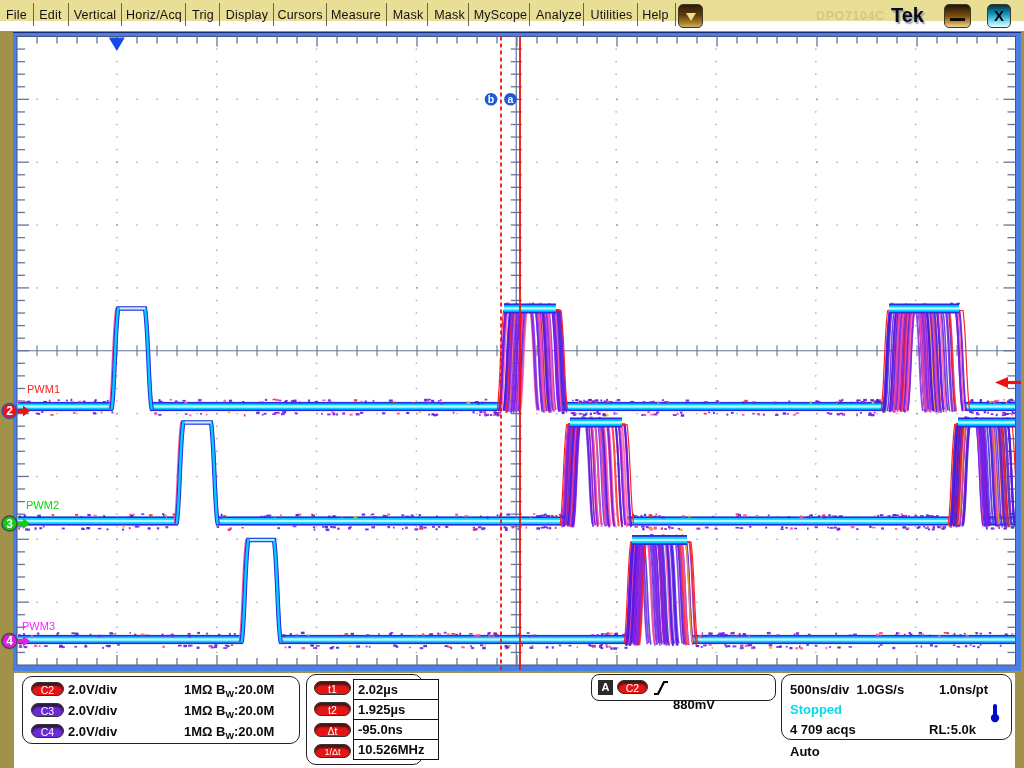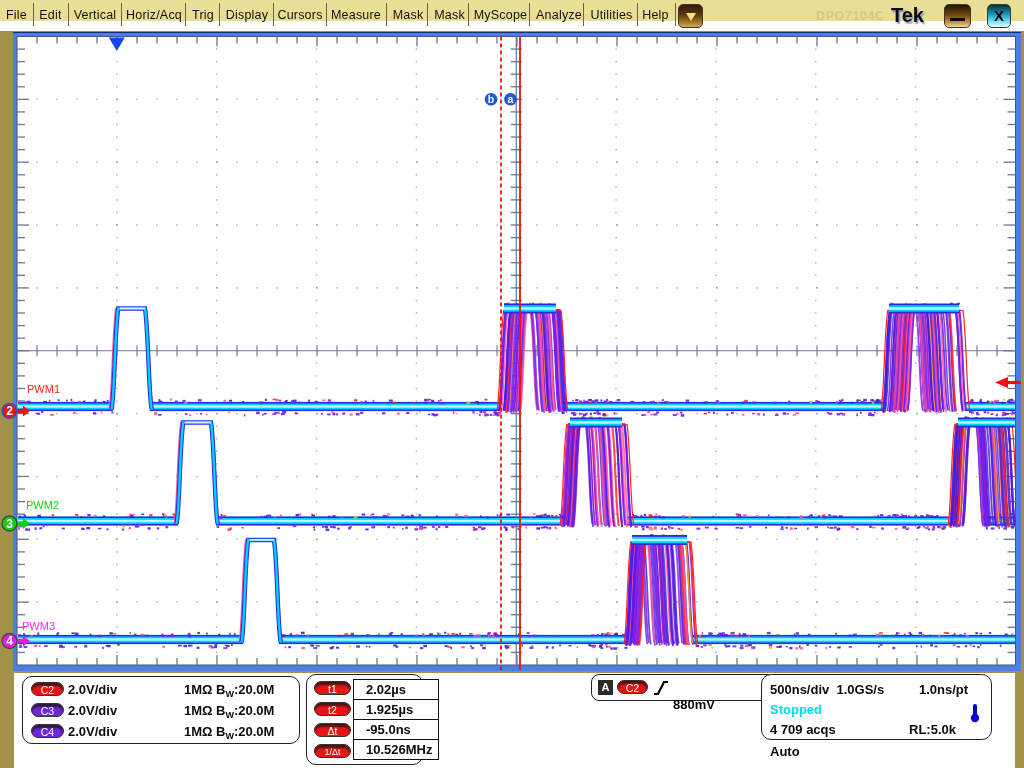--- a/index.html
+++ b/index.html
@@ -31,21 +31,21 @@
 
 .box { position:absolute; background:#fff; border:1.5px solid #222; border-radius:10px; }
 .bt { position:absolute; font-size:13px; font-weight:bold; color:#0a0a0a; white-space:nowrap; }
 .pill { position:absolute; width:33px; height:14px; border-radius:7px; color:#fff;
   font-size:10.5px; font-weight:normal; text-align:center; line-height:14px;
   box-shadow:inset 0 3px 2px rgba(20,20,20,0.75); border:1px solid #333; }
 .pr { background:#e81414; }
 .pg { background:#6d28d9; }
 .pm { background:#6d28d9; }
 .cell { position:absolute; left:46px; width:86px; height:21px; border:1px solid #111;
-  background:#fff; font-size:13px; font-weight:bold; color:#0a0a0a; padding-left:12px; line-height:20px; }
+  background:#fff; font-size:13px; font-weight:bold; color:#0a0a0a; padding-left:4px; line-height:20px; }
 sub.w { font-size:9px; vertical-align:-3px; font-weight:bold; }
 </style></head>
 <body>
 <div id="root">
   <div id="olive"></div>
   <div id="frame"></div>
   <div id="readout"></div>
   <svg width="1024" height="768" viewBox="0 0 1024 768" style="position:absolute;left:0;top:0">
       <defs>
         <clipPath id="gclip">
@@ -2373,21 +2373,21 @@
   <div class="box" style="left:591px;top:674px;width:185px;height:27px;border-radius:8px">
     <span style="position:absolute;left:6px;top:5px;width:15px;height:15px;background:#2a2a2a;color:#fff;
       font-size:11px;font-weight:bold;text-align:center;line-height:15px">A</span>
     <span class="pill pr" style="left:25px;top:5px;width:31px">C2</span>
     <svg width="16" height="16" style="position:absolute;left:61px;top:5px" viewBox="0 0 16 16">
       <polyline points="1,14 5,14 11,2 15,2" stroke="#000" stroke-width="2.2" fill="none"></polyline>
     </svg>
     <span class="bt" style="left:81px;top:22px;font-size:13px">880mV</span>
   </div>
 
-  <div class="box" style="left:761px;top:674px;width:231px;height:66px">
+  <div class="box" style="left:781px;top:674px;width:231px;height:66px">
     <span class="bt" style="left:8px;top:7px">500ns/div&nbsp;&nbsp;1.0GS/s</span>
     <span class="bt" style="left:157px;top:7px">1.0ns/pt</span>
     <span class="bt" style="left:8px;top:27px;color:#00dde8">Stopped</span>
     <span class="bt" style="left:8px;top:47px">4 709 acqs</span>
     <span class="bt" style="left:147px;top:47px">RL:5.0k</span>
     <span class="bt" style="left:8px;top:69px">Auto</span>
     <svg width="14" height="20" style="position:absolute;left:206px;top:28px" viewBox="0 0 14 20">
       <rect x="5" y="1" width="4" height="13" rx="2" fill="#0008cc"></rect>
       <circle cx="7" cy="15" r="4.2" fill="#0008cc"></circle>
     </svg>

